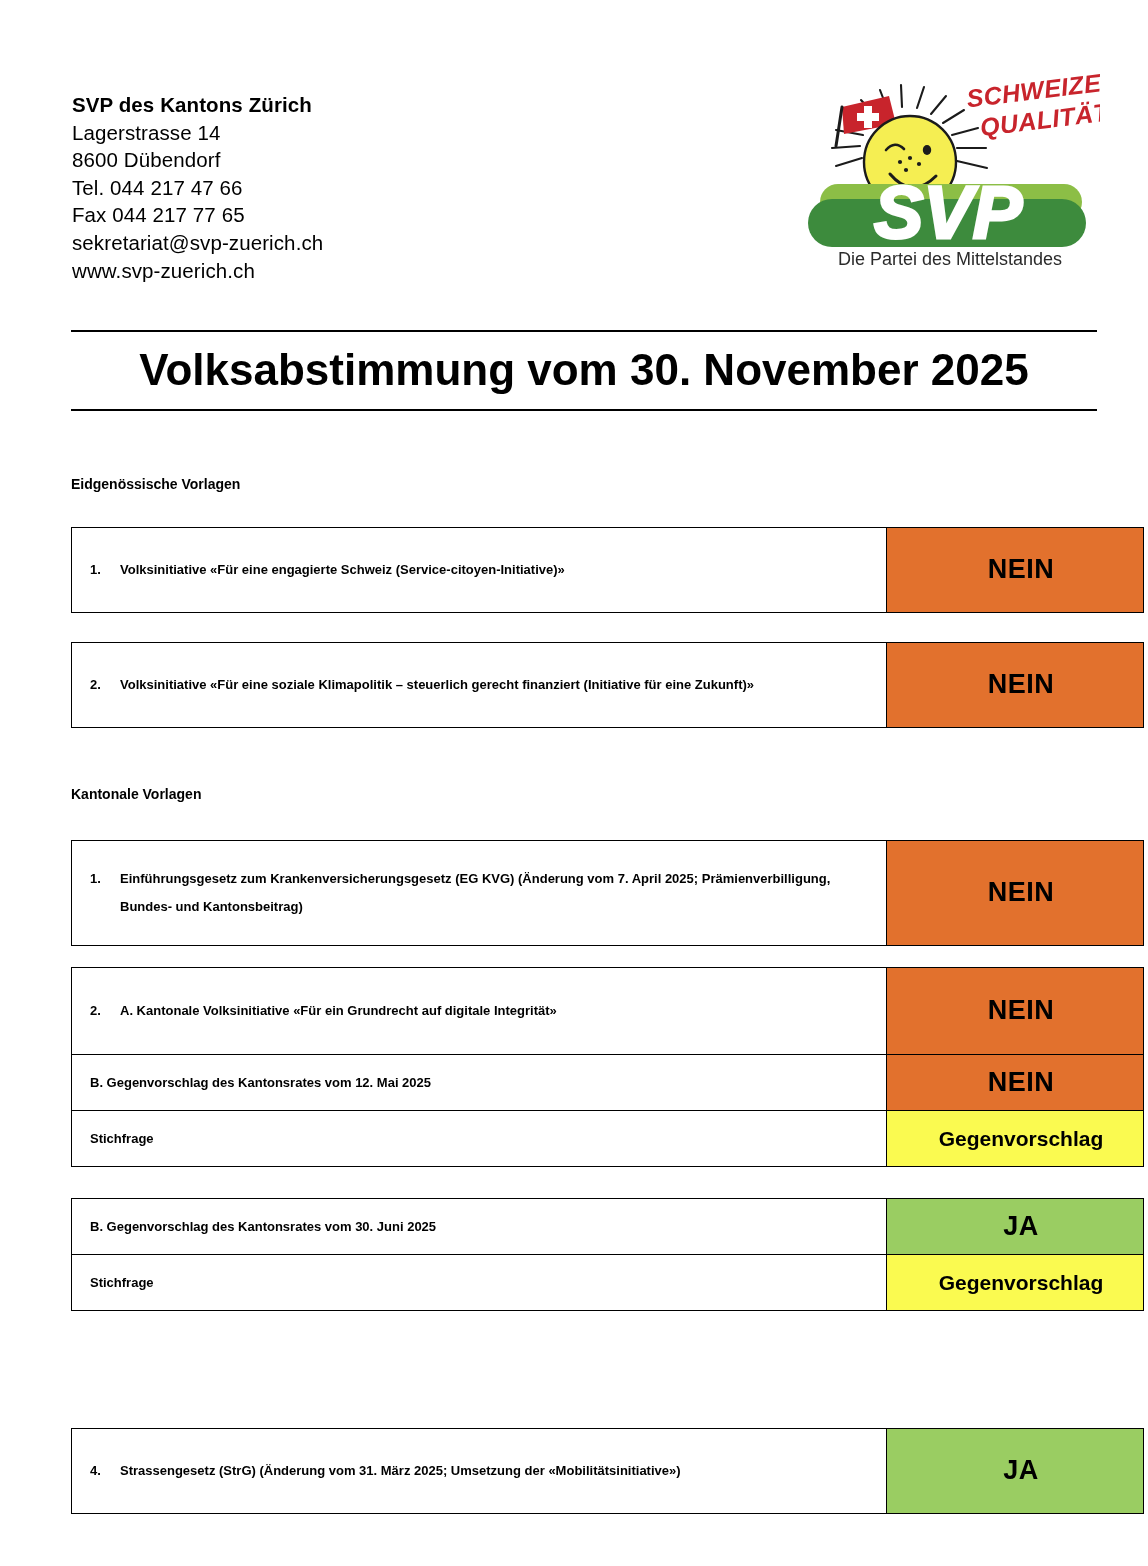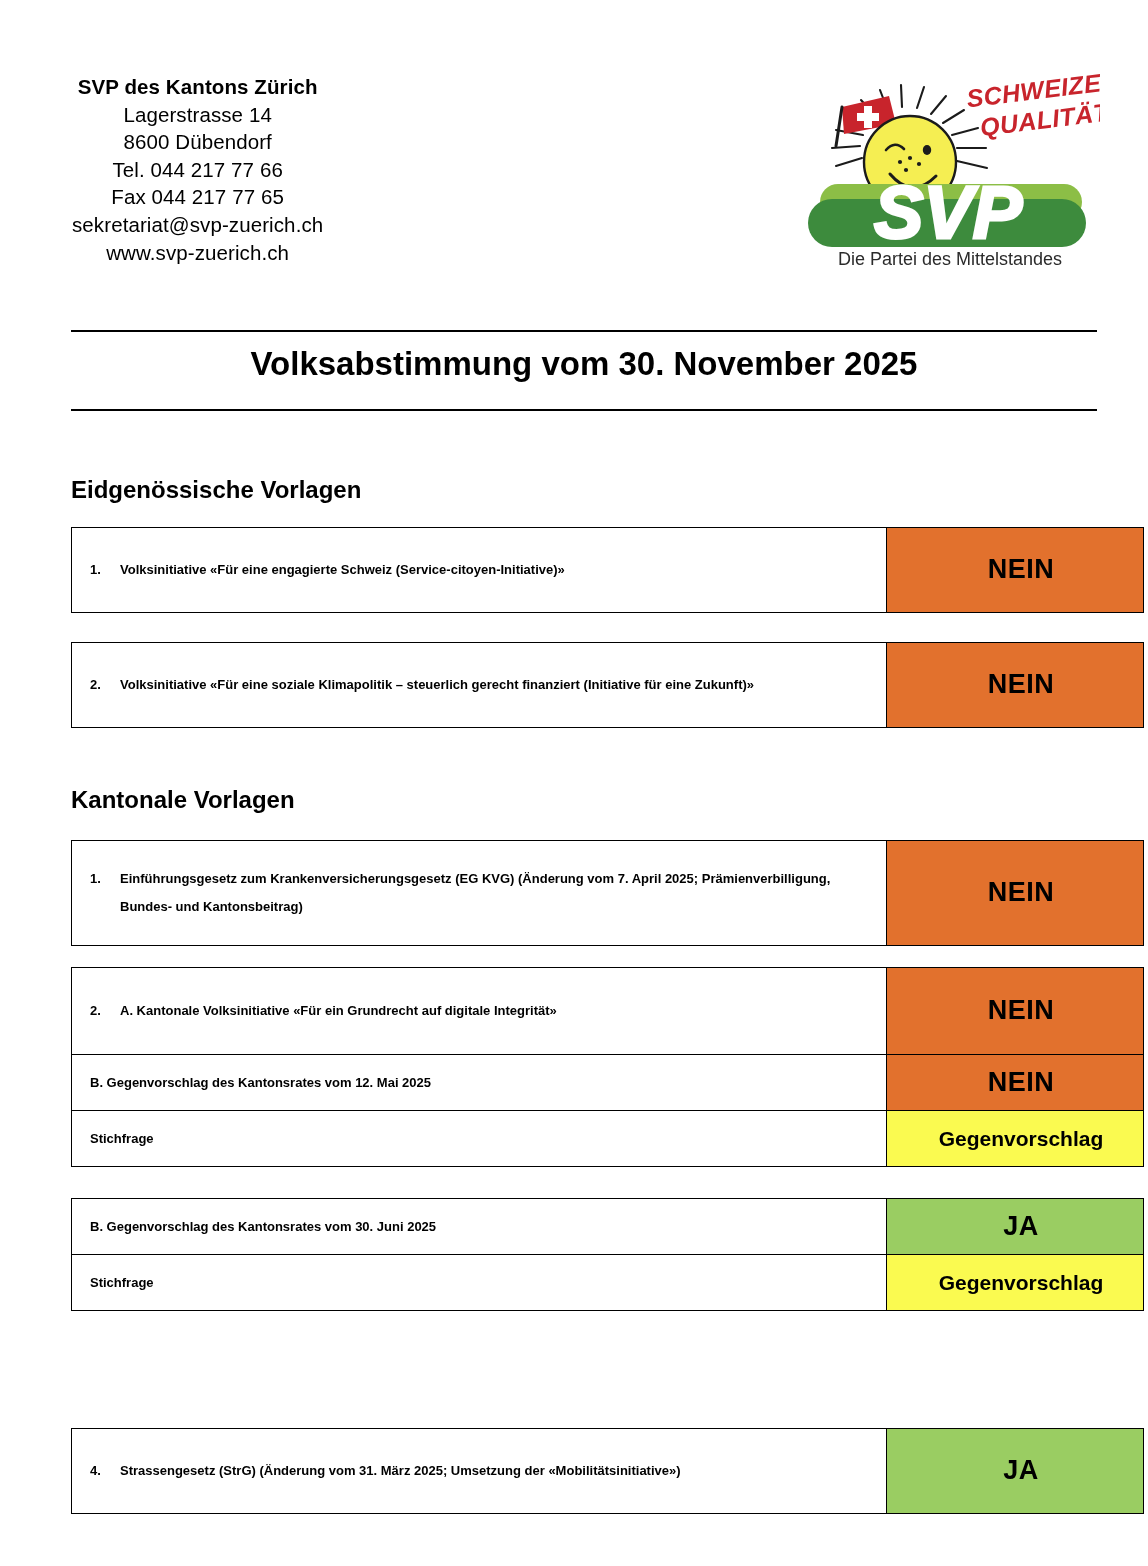--- a/index.html
+++ b/index.html
@@ -23,26 +23,25 @@
   
   .header{
     position:absolute;
     left:0; top:0;
     width:1148px;
     height:300px;
   }
   .address{
     position:absolute;
     left:72px;
-    top:73px;
+    top:91px;
     font-size:20.5px;
     line-height:27.6px;
     letter-spacing:0.1px;
     white-space:nowrap;
-    text-align:center;
   }
   .address .org{ font-weight:bold; }
 
   
   .logo{
     position:absolute;
     left:800px;
     top:58px;
     width:300px;
     height:212px;
@@ -59,30 +58,30 @@
   }
   .rule-top{ top:330px; }
   .rule-bottom{ top:409px; }
 
   .doc-title{
     position:absolute;
     left:71px;
     top:345px;
     width:1026px;
     text-align:center;
-    font-size:33px;
+    font-size:44px;
     font-weight:bold;
     letter-spacing:0px;
   }
 
   
   .section-heading{
     position:absolute;
     left:71px;
-    font-size:24px;
+    font-size:14px;
     font-weight:bold;
     white-space:nowrap;
   }
 
   
   .vote-table{
     position:absolute;
     left:71px;
     width:1026px;
     border-collapse:collapse;
@@ -131,21 +130,21 @@
 <body>
 
 <div class="page">
 
   <div class="header">
 
     <div class="address">
       <div class="org">SVP des Kantons Zürich</div>
       <div>Lagerstrasse 14</div>
       <div>8600 Dübendorf</div>
-      <div>Tel. 044 217 77 66</div>
+      <div>Tel. 044 217 47 66</div>
       <div>Fax 044 217 77 65</div>
       <div>sekretariat@svp-zuerich.ch</div>
       <div>www.svp-zuerich.ch</div>
     </div>
 
     <div class="logo">
       <svg viewBox="0 0 300 212" xmlns="http://www.w3.org/2000/svg">
 
         <g stroke="#1b1b1b" stroke-width="2.1" stroke-linecap="round" fill="none">
           <line x1="36" y1="108" x2="62" y2="100"></line>

